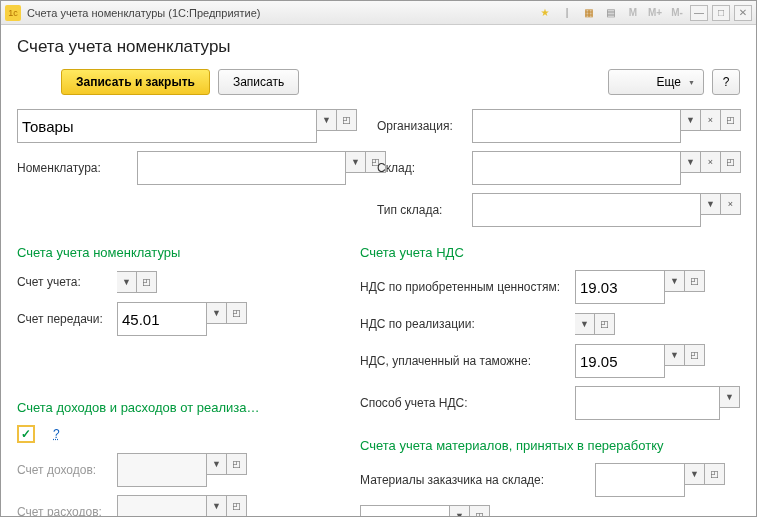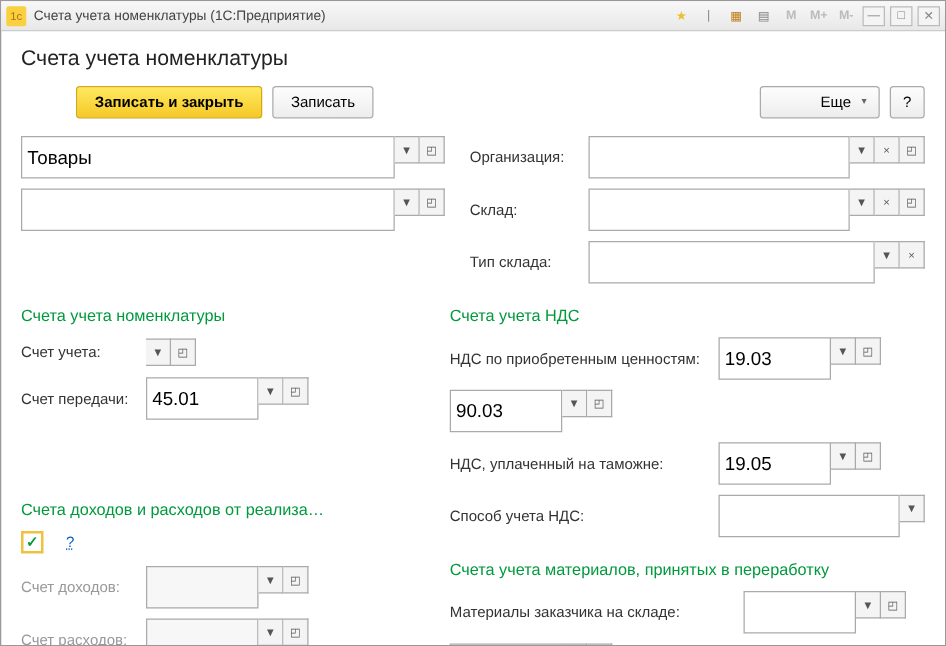--- a/index.html
+++ b/index.html
@@ -81,20 +81,21 @@
     <div class="form-grid">
       <div class="col col-left">
         <div class="row">
           <div class="field">
             <input value="Товары" style="">
             <div class="fbtn">▼</div>
             <div class="fbtn">◰</div>
           </div>
         </div>
         <div class="row">
+          <label>Номенклатура:</label>
           <div class="field">
             <input value="" style="">
             <div class="fbtn">▼</div>
             <div class="fbtn">◰</div>
           </div>
         </div>
       </div>
       <div class="col col-right">
         <div class="row">
           <label>Организация:</label>
@@ -171,22 +172,22 @@
         <div class="section-title">Счета учета НДС</div>
         <div class="row">
           <label>НДС по приобретенным ценностям:</label>
           <div class="field">
             <input value="19.03" style="">
             <div class="fbtn">▼</div>
             <div class="fbtn">◰</div>
           </div>
         </div>
         <div class="row">
-          <div class="field">
-            <input value="90.03" style="">
+          <label>НДС по реализации:</label>
+          <div class="field">
             <div class="fbtn">▼</div>
             <div class="fbtn">◰</div>
           </div>
         </div>
         <div class="row">
           <label>НДС, уплаченный на таможне:</label>
           <div class="field">
             <input value="19.05" style="">
             <div class="fbtn">▼</div>
             <div class="fbtn">◰</div>

